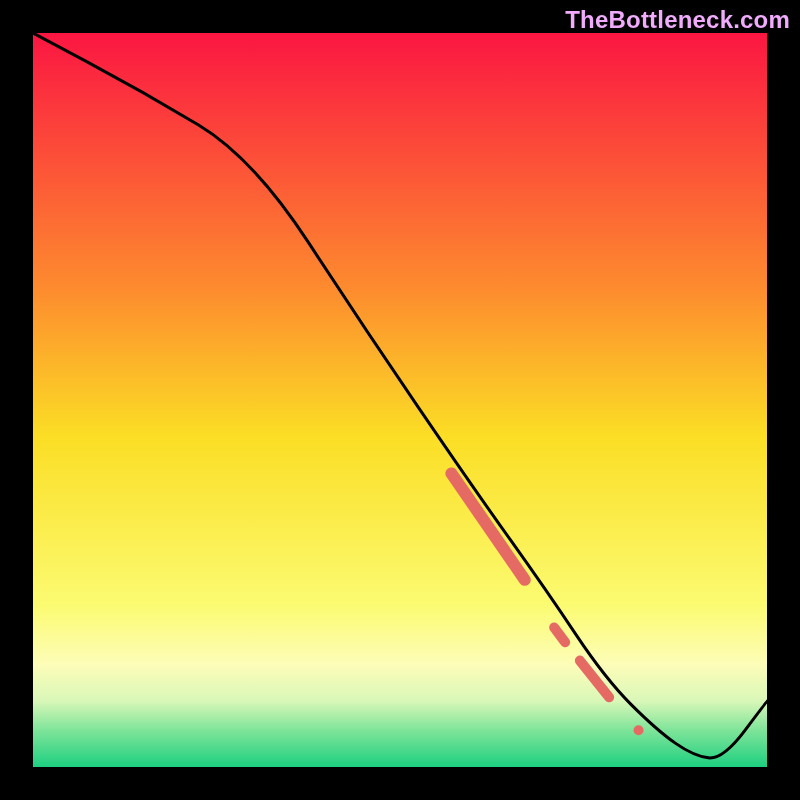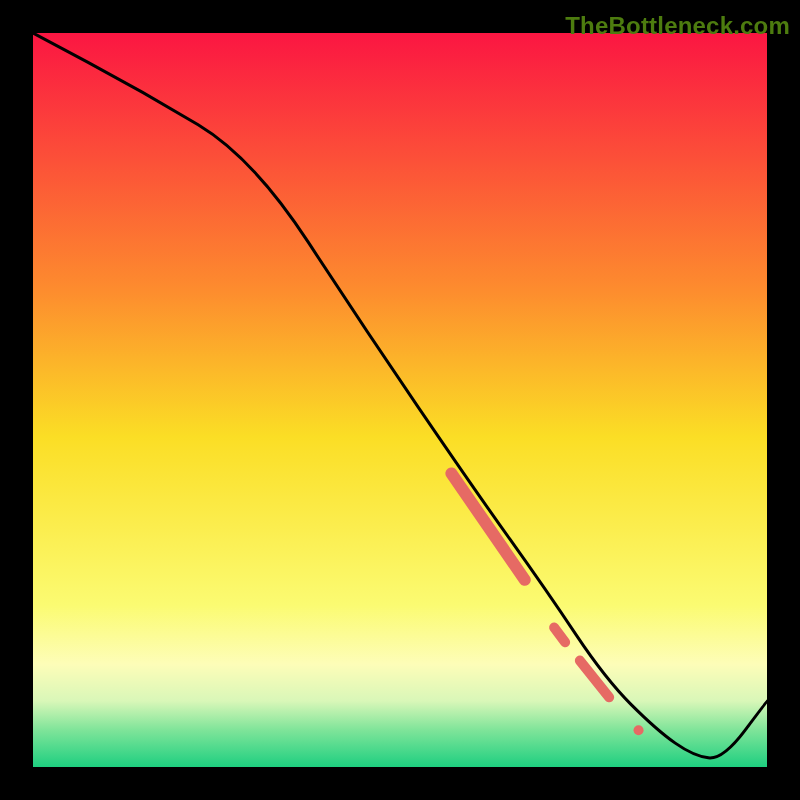--- a/index.html
+++ b/index.html
@@ -21,26 +21,26 @@
   .plot {
     position: absolute;
     left: 33px;
     top: 33px;
     width: 734px;
     height: 734px;
     overflow: hidden;
   }
   .watermark {
     position: absolute;
-    top: 12px;
+    top: 6px;
     right: 10px;
     font-family: Arial, Helvetica, sans-serif;
     font-size: 24px;
     font-weight: 600;
-    color: #4d7c0f;
+    color: #f0abfc;
     letter-spacing: 0.2px;
     user-select: none;
   }
   svg { display: block; }
 </style>
 </head>
 <body>
 
 <div class="frame">
   <div class="plot">

